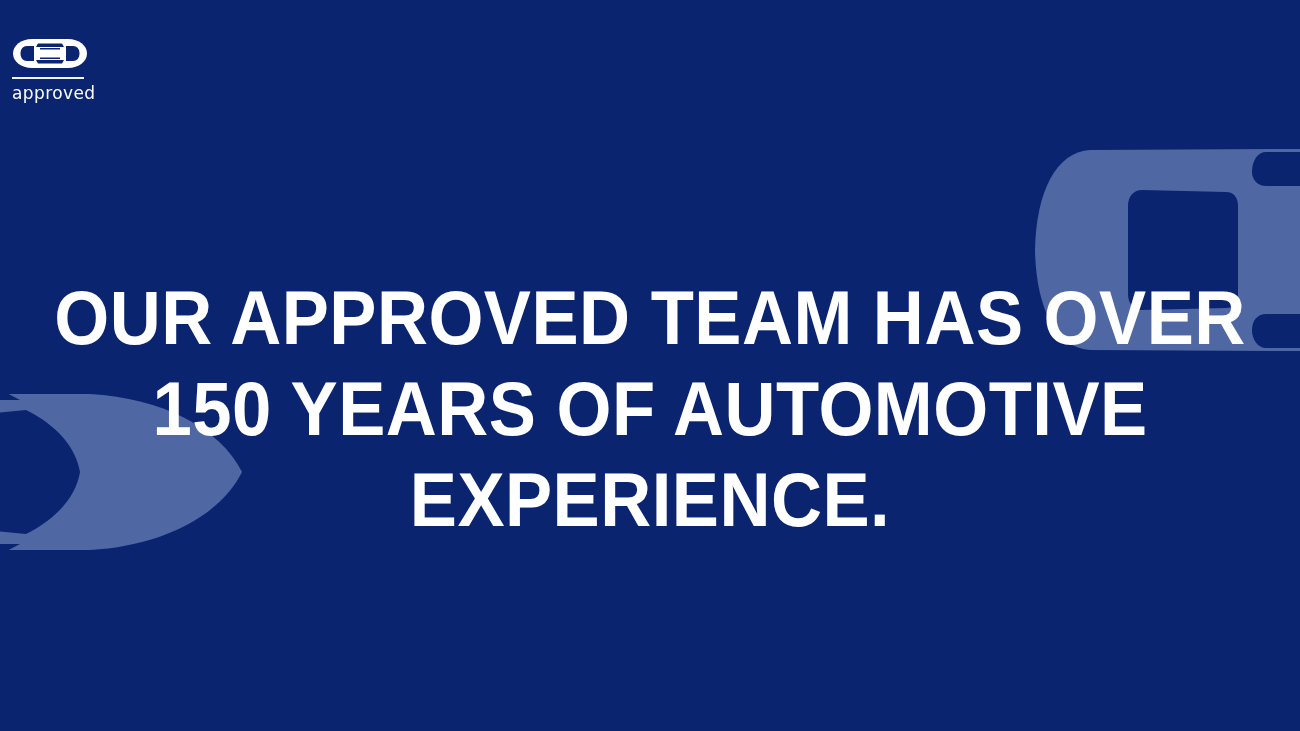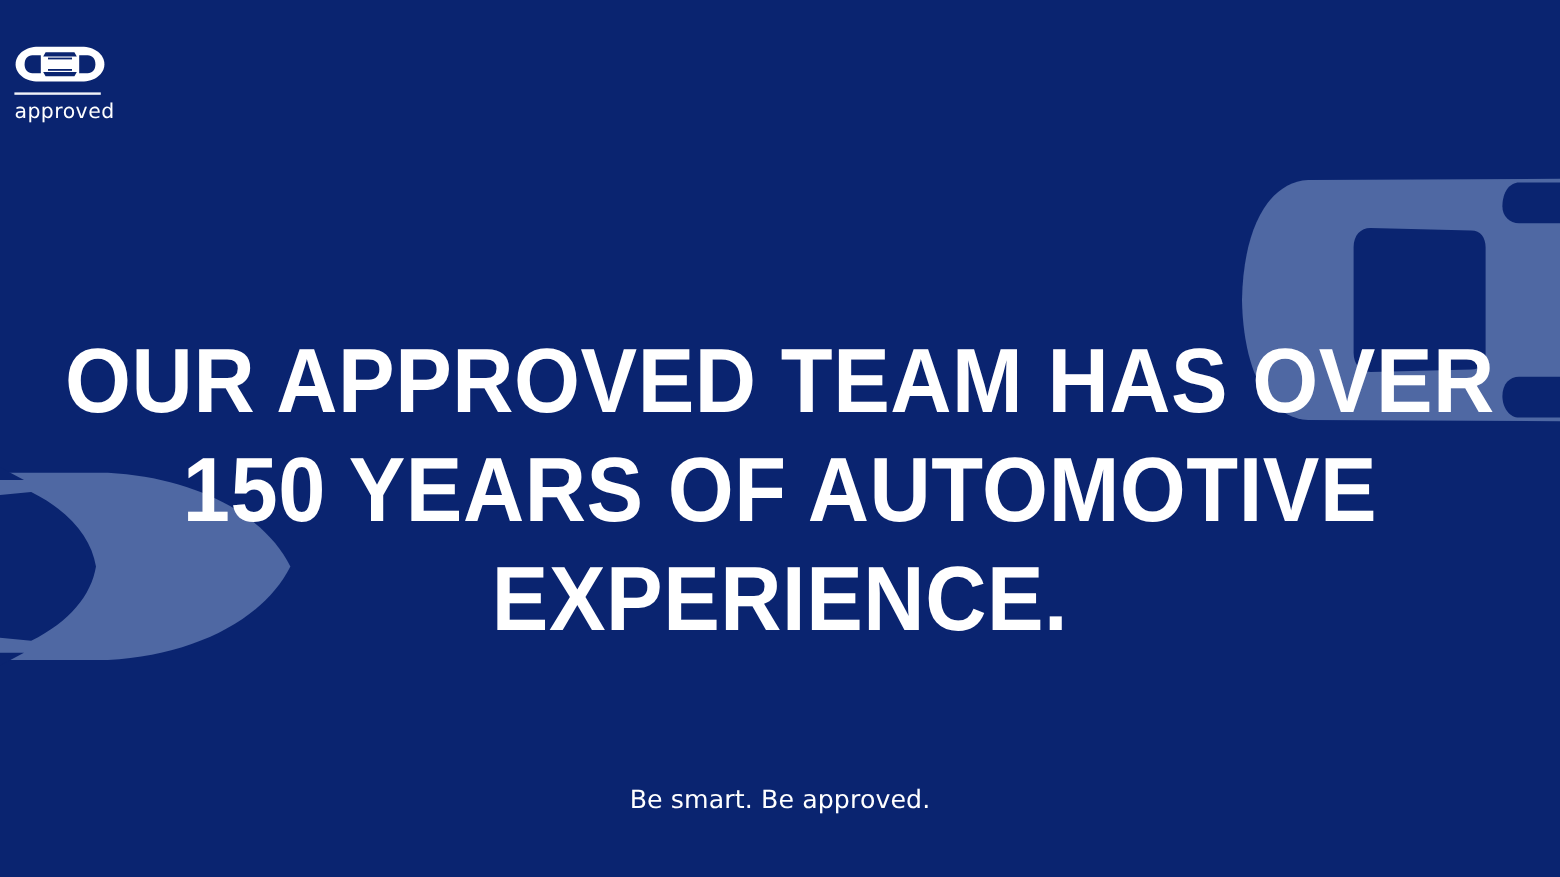--- a/index.html
+++ b/index.html
@@ -207,15 +207,14 @@
     <div id="brand-logo-rule"></div>
     <div id="brand-logo-word">approved</div>
   </div>
 
   <h1 id="headline">
     <span class="hl-line">OUR APPROVED TEAM HAS OVER</span>
     <span class="hl-line">150 YEARS OF AUTOMOTIVE</span>
     <span class="hl-line">EXPERIENCE.</span>
   </h1>
 
-  <div id="tagline">Be smart. Be approved.</div>
 
 </div>
 
 </body></html>

